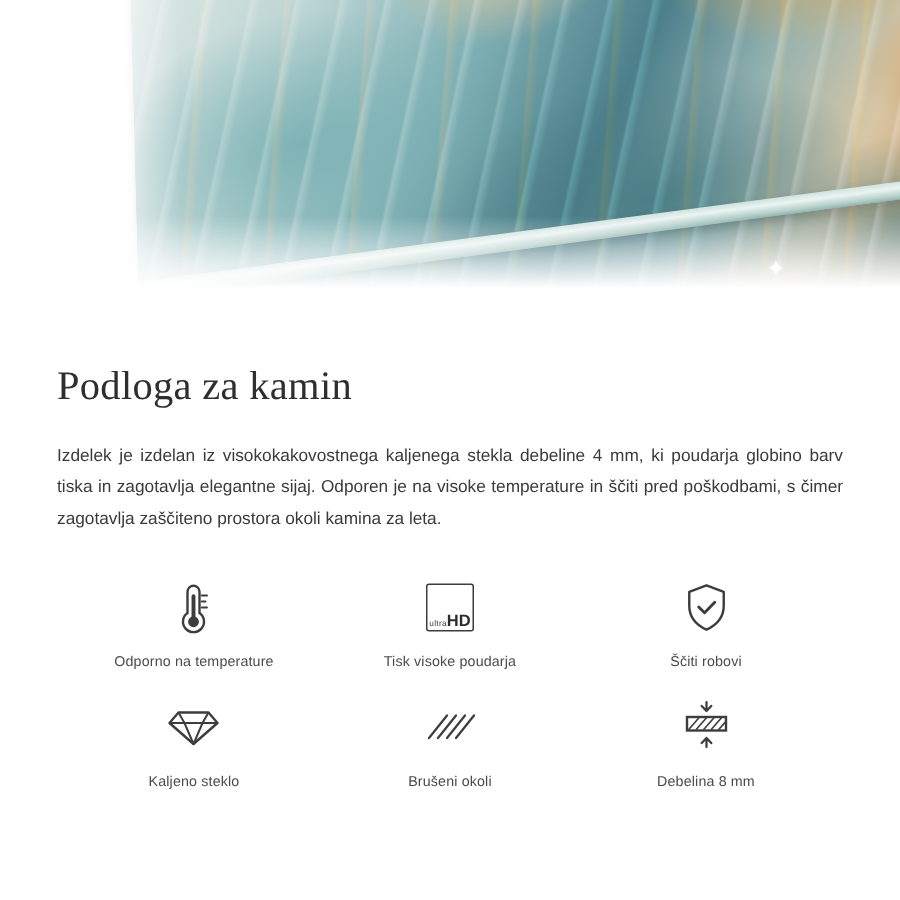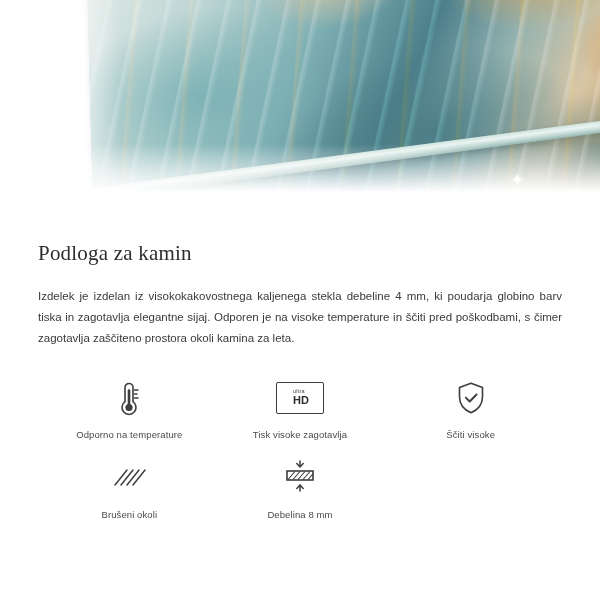--- a/index.html
+++ b/index.html
@@ -104,21 +104,21 @@
   .sparkle.s3 { left: 498px; top: 192px; font-size: 8px; }
 
   
   .content {
     position: relative;
     padding: 18px 38px 0 38px;
   }
 
   .headline {
     font-family: "Liberation Serif", serif;
-    font-size: 21px;
+    font-size: 27px;
     line-height: 1.32;
     color: #2e2e2e;
     font-weight: normal;
     margin: 0;
     letter-spacing: 0.2px;
   }
   .headline .line2 {
     display: block;
   }
 
@@ -161,25 +161,24 @@
     color: #4a4a4a;
     letter-spacing: 0.1px;
   }
 
   .ultrahd {
     width: 30px;
     height: 30px;
     border: 1.6px solid #3d3d3d;
     border-radius: 2px;
     display: flex;
-    flex-direction: column;
-    align-items: flex-start;
+    flex-direction: row;
+    align-items: flex-end;
     justify-content: center;
     line-height: 1;
-    padding-left: 16px;
   }
   .ultrahd .u1 {
     font-size: 5.5px;
     letter-spacing: 0.2px;
     color: #3d3d3d;
     margin-bottom: 1px;
   }
   .ultrahd .u2 {
     font-size: 11px;
     font-weight: bold;
@@ -223,33 +222,42 @@
         <div class="feature-label">Odporno na temperature</div>
       </div>
 
       <div class="feature">
         <div class="feature-icon">
           <div class="ultrahd">
             <span class="u1">ultra</span>
             <span class="u2">HD</span>
           </div>
         </div>
-        <div class="feature-label">Tisk visoke zagotavlja</div>
+        <div class="feature-label">Tisk visoke poudarja</div>
       </div>
 
       <div class="feature">
         <div class="feature-icon">
           <svg width="34" height="38" viewBox="0 0 34 38" fill="none" xmlns="http://www.w3.org/2000/svg">
             <path d="M17 4.2 5.5 8.6v9.1c0 7.6 4.8 13.1 11.5 16.1 6.7-3 11.5-8.5 11.5-16.1V8.6L17 4.2z" stroke="#3d3d3d" stroke-width="1.6" stroke-linejoin="round"></path>
             <path d="M11.8 18.6l3.9 3.9 6.8-7" stroke="#3d3d3d" stroke-width="1.9" stroke-linecap="round" stroke-linejoin="round"></path>
           </svg>
         </div>
-        <div class="feature-label">Ščiti visoke</div>
-      </div>
-
+        <div class="feature-label">Ščiti robovi</div>
+      </div>
+
+      <div class="feature">
+        <div class="feature-icon">
+          <svg width="38" height="34" viewBox="0 0 38 34" fill="none" xmlns="http://www.w3.org/2000/svg">
+            <path d="M9 7h20l6 7-16 14L3 14l6-7z" stroke="#3d3d3d" stroke-width="1.6" stroke-linejoin="round"></path>
+            <path d="M3 14h32M9 7l4 7 6 14 6-14 4-7M13 14h12" stroke="#3d3d3d" stroke-width="1.3" stroke-linejoin="round"></path>
+          </svg>
+        </div>
+        <div class="feature-label">Kaljeno steklo</div>
+      </div>
 
       <div class="feature">
         <div class="feature-icon">
           <svg width="40" height="34" viewBox="0 0 40 34" fill="none" xmlns="http://www.w3.org/2000/svg">
             <path d="M6 24L18 9M12 24L24 9M18 24L30 9M24 24L36 9" stroke="#3d3d3d" stroke-width="1.5" stroke-linecap="round"></path>
           </svg>
         </div>
         <div class="feature-label">Brušeni okoli</div>
       </div>
 

